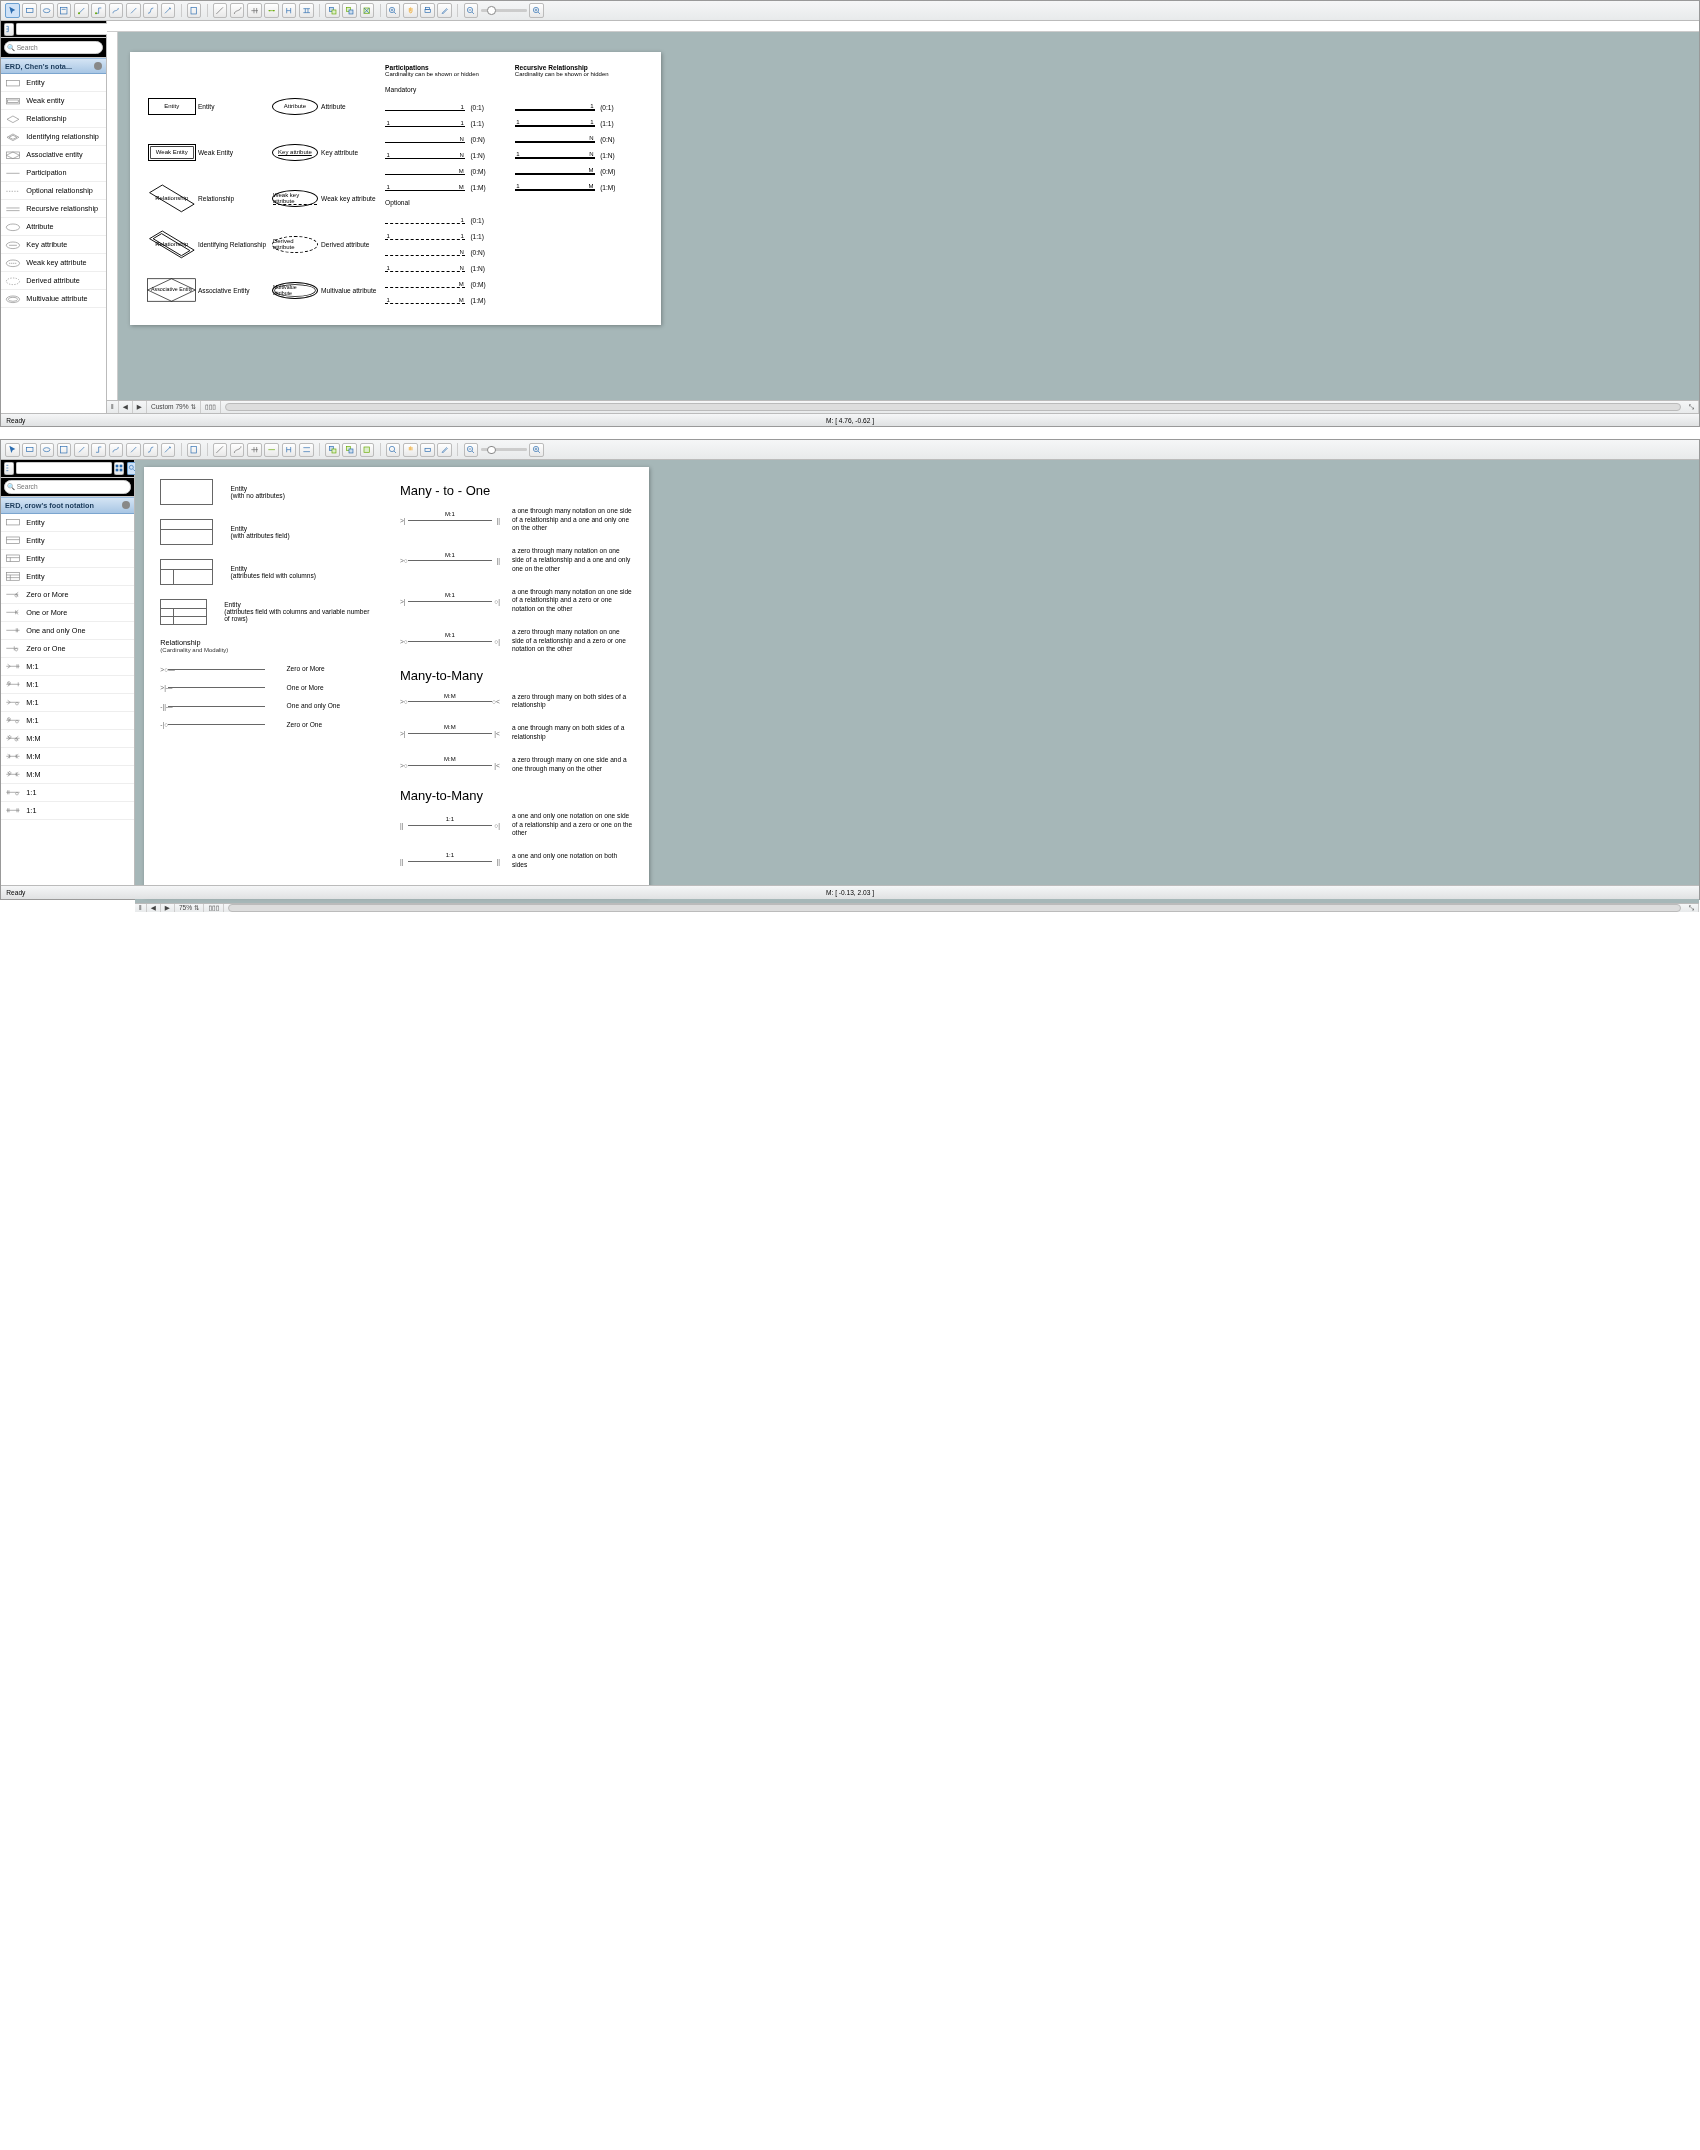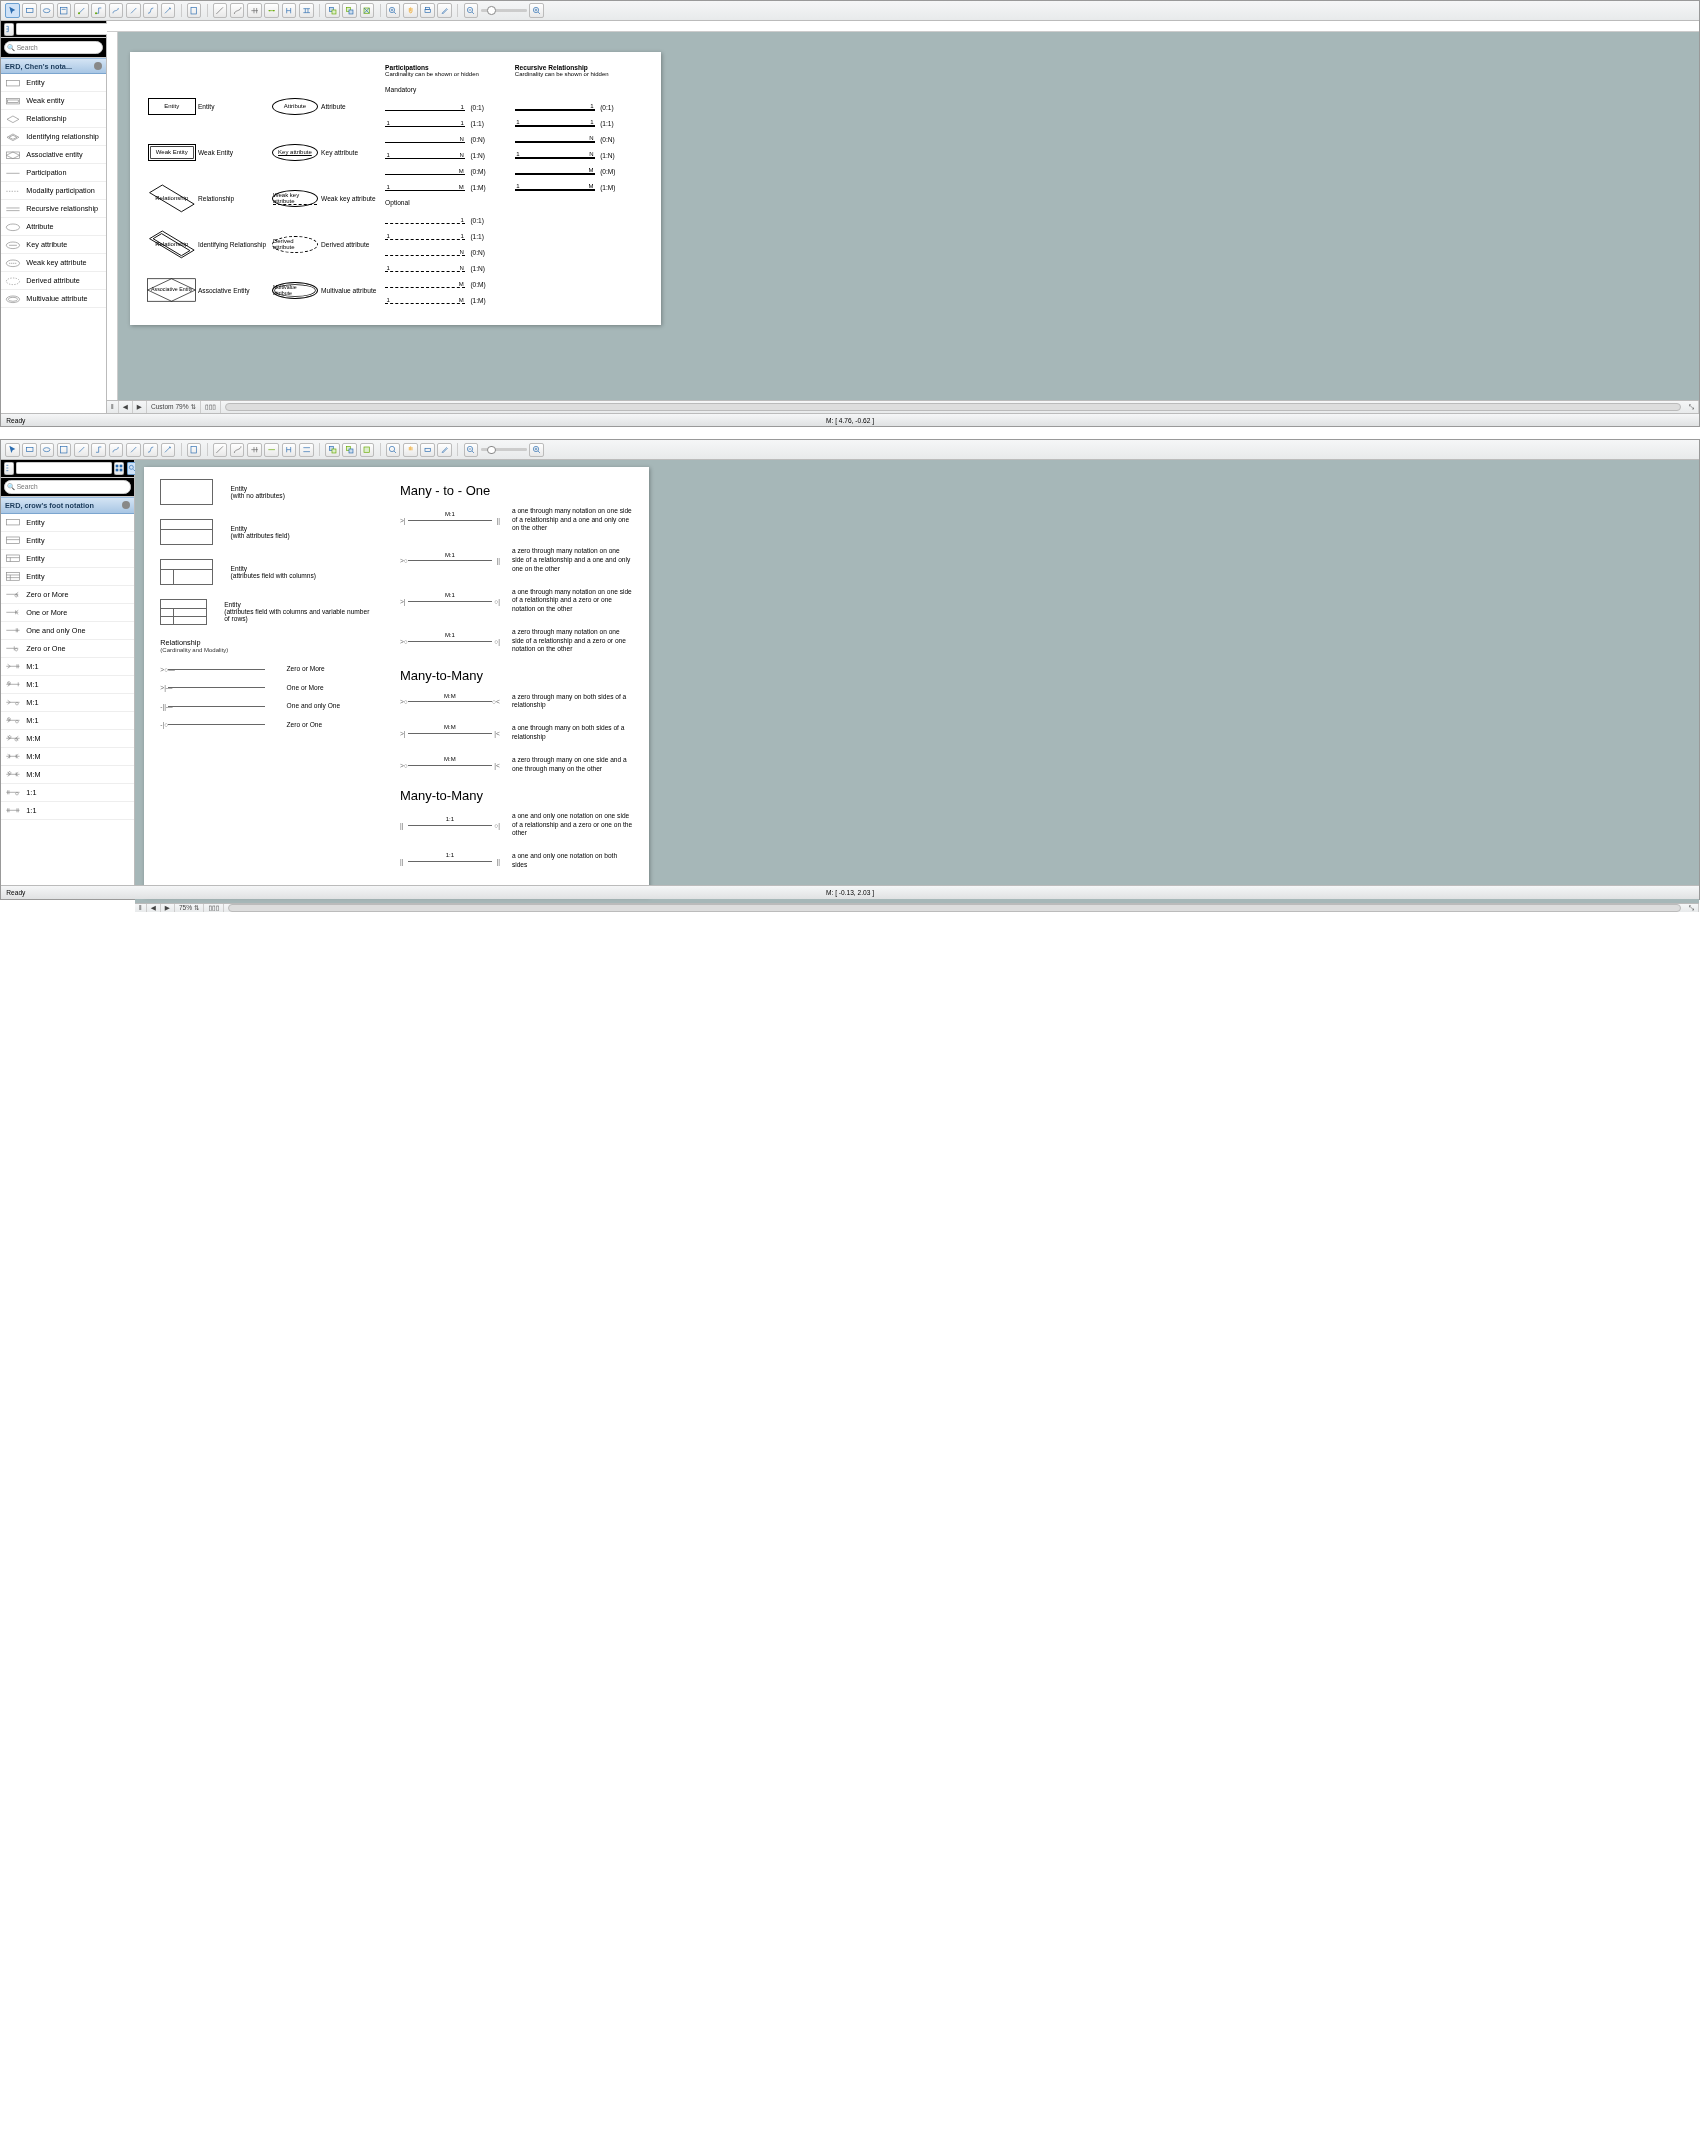--- a/index.html
+++ b/index.html
@@ -335,21 +335,21 @@
               </svg>
             </span>
             <span>Participation</span>
           </div>
           <div class="stencil-item">
             <span class="stencil-icon">
               <svg viewBox="0 0 24 16">
                 <path d="M2 8h20" stroke="#888" stroke-dasharray="2 2"></path>
               </svg>
             </span>
-            <span>Modality participation</span>
+            <span>Optional relationship</span>
           </div>
           <div class="stencil-item">
             <span class="stencil-icon">
               <svg viewBox="0 0 24 16">
                 <path d="M2 6h20M2 10h20" stroke="#888"></path>
               </svg>
             </span>
             <span>Recursive relationship</span>
           </div>
           <div class="stencil-item">

